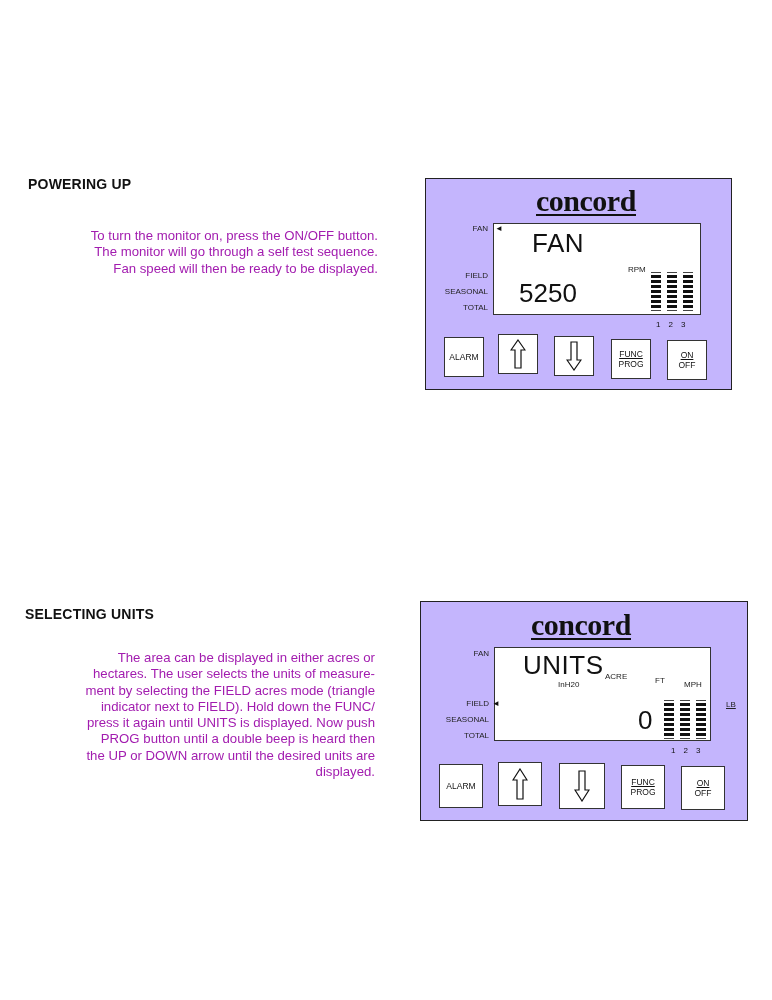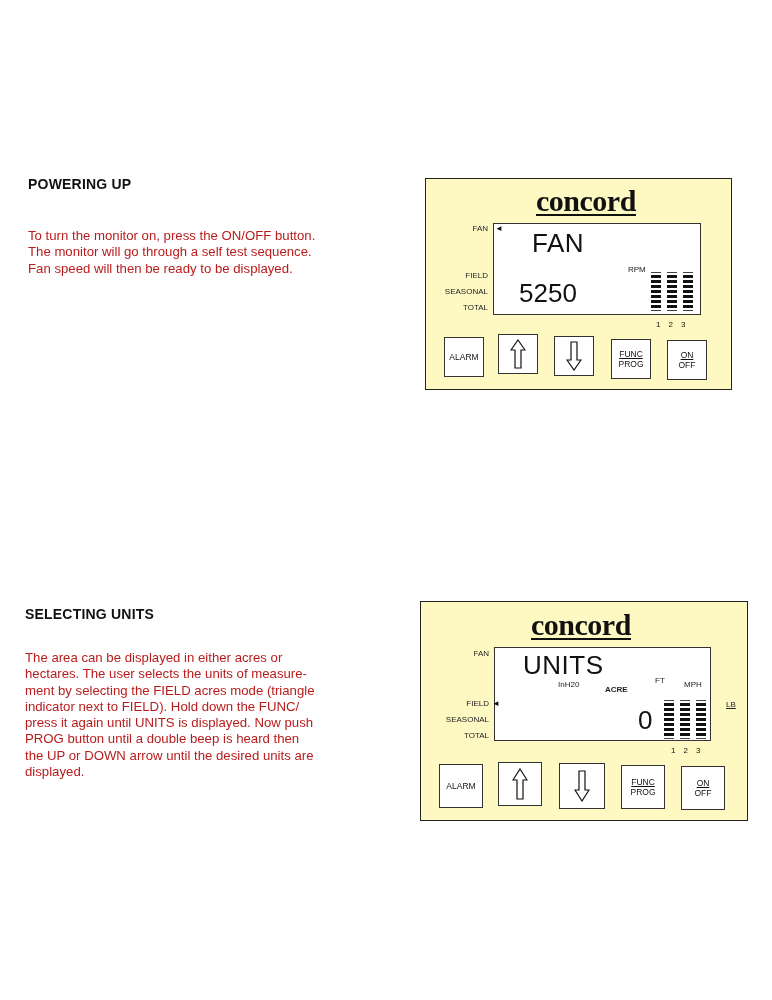--- a/index.html
+++ b/index.html
@@ -1,20 +1,20 @@
 <!DOCTYPE html>
 <html><head>
 <meta charset="utf-8">
 <style>
   html, body { margin:0; padding:0; background:#ffffff; }
   body { width:772px; height:1000px; position:relative; overflow:hidden; color:#111; font-family:"Liberation Sans", sans-serif; }
   .heading { position:absolute; font-weight:bold; font-size:14px; letter-spacing:0.2px; color:#111; }
-  .para { position:absolute; font-size:13.2px; line-height:16.3px; color:#b91c1c; }
-
-  .device { position:absolute; border:1.5px solid #222; background:#fef9c3; }
+  .para { position:absolute; font-size:13.2px; line-height:16.3px; color:#a21caf;text-align:right; }
+
+  .device { position:absolute; border:1.5px solid #222; background:#c4b5fd; }
   .brand { position:absolute; font-family:"Liberation Serif", serif; font-size:30px; font-weight:bold; letter-spacing:-0.5px; color:#111; border-bottom:2px solid #111; line-height:26px; }
   .screen { position:absolute; border:1.3px solid #333; border-right-width:1.3px; background:#fff; }
   .mode-label { position:absolute; font-size:8px; color:#222; text-align:right; width:60px; }
   .indicator { position:absolute; font-size:8px; color:#111; }
   .big { position:absolute; font-size:26px; color:#111; letter-spacing:0.5px; }
   .value { position:absolute; font-size:26px; color:#111; }
   .unit { position:absolute; font-size:8px; color:#222;padding-left:36px; }
   .bars { position:absolute; display:flex; gap:6px; }
   .bar-col { display:flex; flex-direction:column; gap:2px; width:10px; }
   .bar-seg { height:3px; background:#111; }
@@ -130,21 +130,21 @@
 
   <div class="mode-label" style="left:8px; top:47px;">FAN</div>
   <div class="mode-label" style="left:8px; top:97px;">FIELD</div>
   <div class="mode-label" style="left:8px; top:113px;">SEASONAL</div>
   <div class="mode-label" style="left:8px; top:129px;">TOTAL</div>
 
   <div class="screen" style="left:73px; top:45px; width:215px; height:92px;">
     <div class="indicator" style="left:-3px; top:51px;">◄</div>
     <div class="big" style="left:28px; top:2px;">UNITS</div>
     <div class="unit" style="left:27px; top:32px;">InH20</div>
-    <div class="unit" style="left:74px; top:37px;font-weight:bold;">ACRE</div>
+    <div class="unit" style="left:74px; top:24px;">ACRE</div>
     <div class="unit" style="left:124px; top:28px;">FT</div>
     <div class="unit" style="left:153px; top:32px;">MPH</div>
     <div class="unit" style="left:195px; top:52px; text-decoration:underline;">LB</div>
     <div class="value" style="left:143px; top:57px;">0</div>
     <div class="bars" style="left:169px; top:52px;">
       <div class="bar-col">
         <div class="bar-seg thin"></div>
           <div class="bar-seg"></div>
           <div class="bar-seg"></div>
           <div class="bar-seg"></div>

